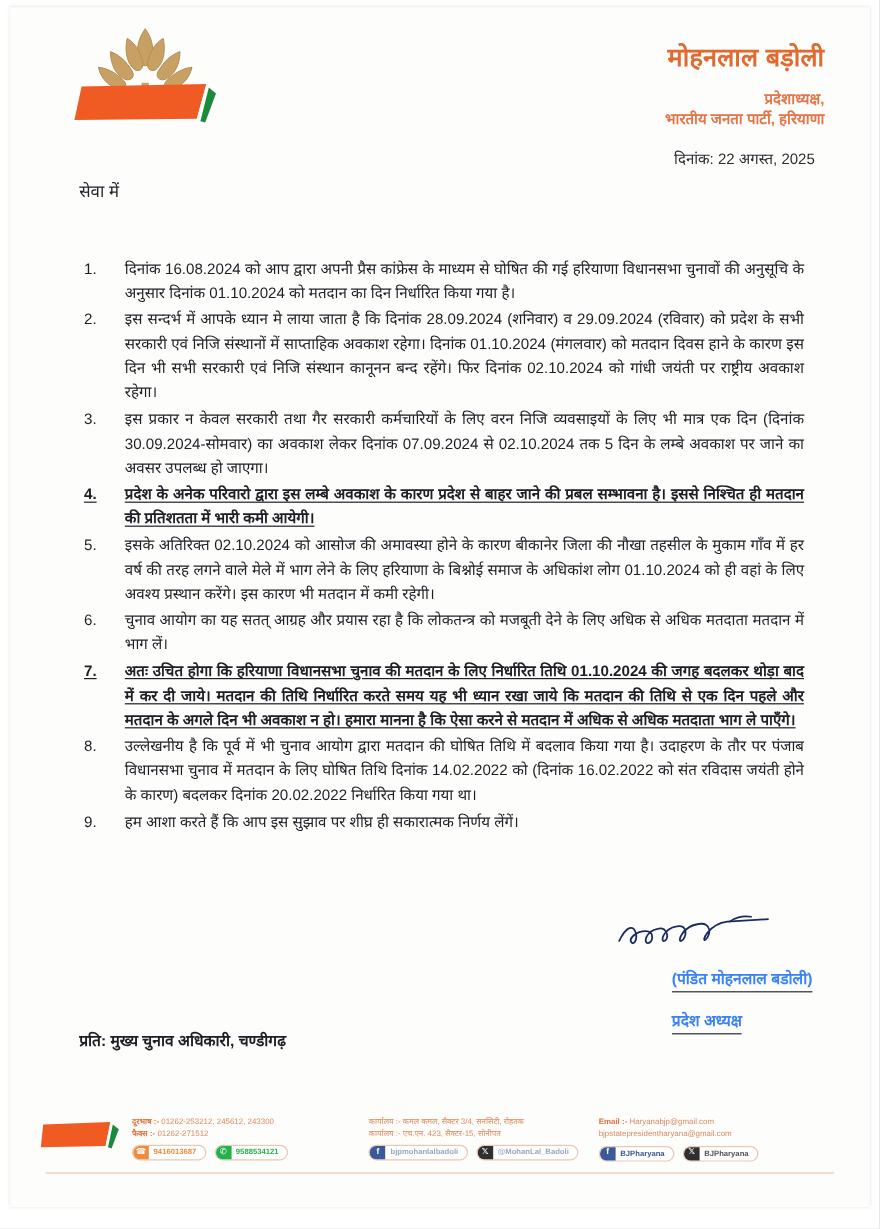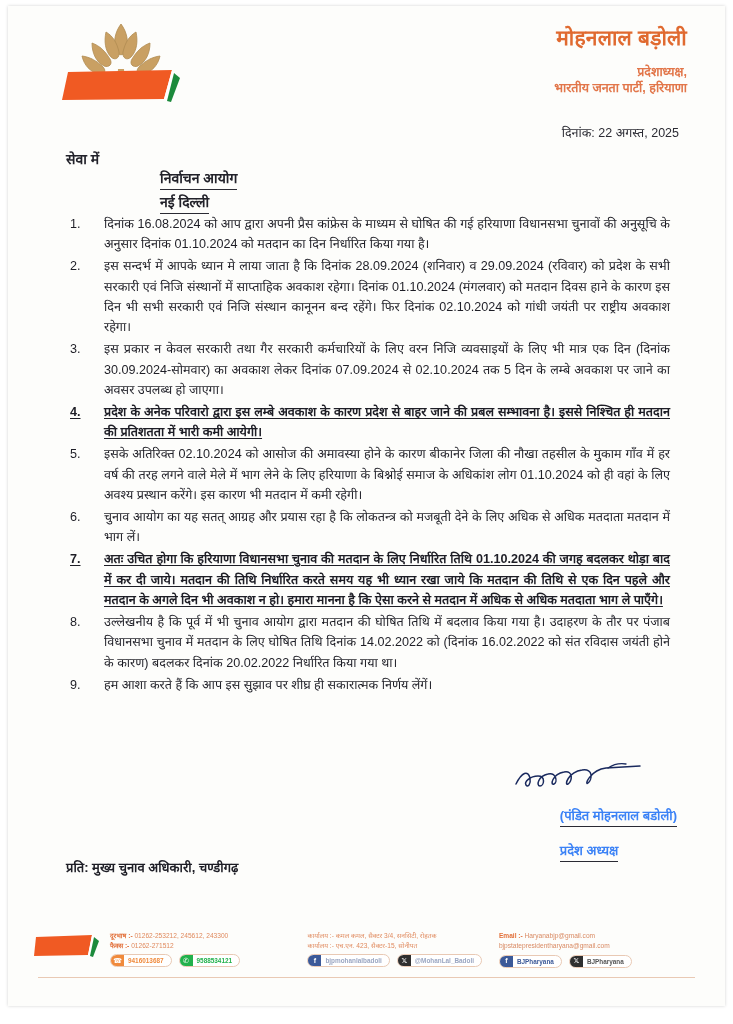--- a/index.html
+++ b/index.html
@@ -27,21 +27,21 @@
     position: absolute; left: 0; top: 0;
     width: 717px; height: 105px;
   }
   .logo {
     position: absolute; left: 48px; top: 6px;
     width: 130px; height: 92px;
   }
   .logo svg { width: 130px; height: 92px; display: block; }
 
   .header-text {
-    position: absolute; right: 38px; top: 20px;
+    position: absolute; right: 38px; top: 31px;
     text-align: right;
     color: #e2703a;
     font-family: "Liberation Sans", "DejaVu Sans", sans-serif;
   }
   .hdr-name {
     font-size: 21px; font-weight: bold; line-height: 1.15;
     color: #e06a30; letter-spacing: 0.2px;
   }
   .hdr-role {
     font-size: 12.5px; font-weight: bold; line-height: 1.3;
@@ -53,21 +53,21 @@
   }
 
   
   .date-line {
     position: absolute; right: 46px; top: 118px;
     font-size: 12.5px; color: #2b2b33;
     font-family: "Liberation Sans", "DejaVu Sans", sans-serif;
   }
   .seva {
     position: absolute; left: 58px; top: 143px;
-    font-size: 14px; font-weight: bold; color: #22222a;
+    font-size: 14px; font-weight: normal; color: #22222a;
   }
   .addr {
     position: absolute; left: 152px; top: 163px;
     font-size: 14px; font-weight: bold; color: #22222a;
     line-height: 1.42;
   }
   .addr span {
     display: inline-block;
     border-bottom: 1.5px solid #2a2a33;
     padding-bottom: 0px;
@@ -236,24 +236,20 @@
       <div class="header-text">
         <div class="hdr-name">मोहनलाल बड़ोली</div>
         <div class="hdr-role">प्रदेशाध्यक्ष,</div>
         <div class="hdr-party">भारतीय जनता पार्टी, हरियाणा</div>
       </div>
     </div>
 
     <div class="date-line">दिनांक: 22 अगस्त, 2025</div>
 
     <div class="seva">सेवा में</div>
-    <div class="addr">
-      <span class="l1">निर्वाचन आयोग</span><br>
-      <span class="l2">नई दिल्ली</span>
-    </div>
 
     <div class="content">
 
       <div class="para">
         <div class="pnum">1.</div>
         <div class="ptext">दिनांक 16.08.2024 को आप द्वारा अपनी प्रैस कांफ्रेस के माध्यम से घोषित की गई हरियाणा विधानसभा चुनावों की अनुसूचि के अनुसार दिनांक 01.10.2024 को मतदान का दिन निर्धारित किया गया है।</div>
       </div>
 
       <div class="para">
         <div class="pnum">2.</div>

